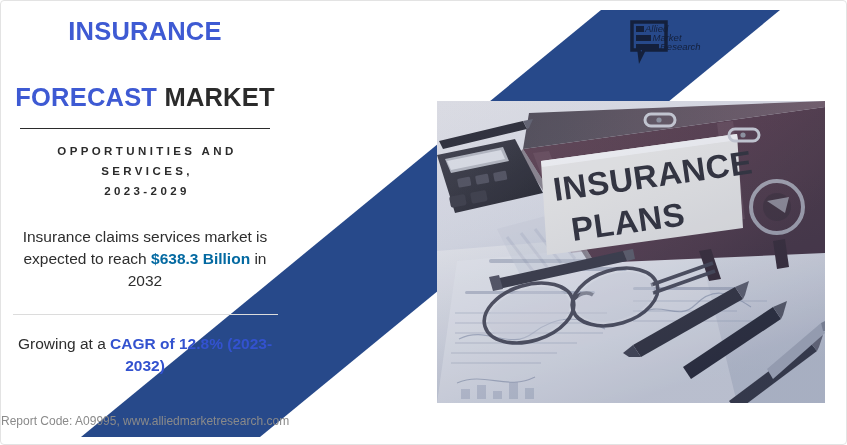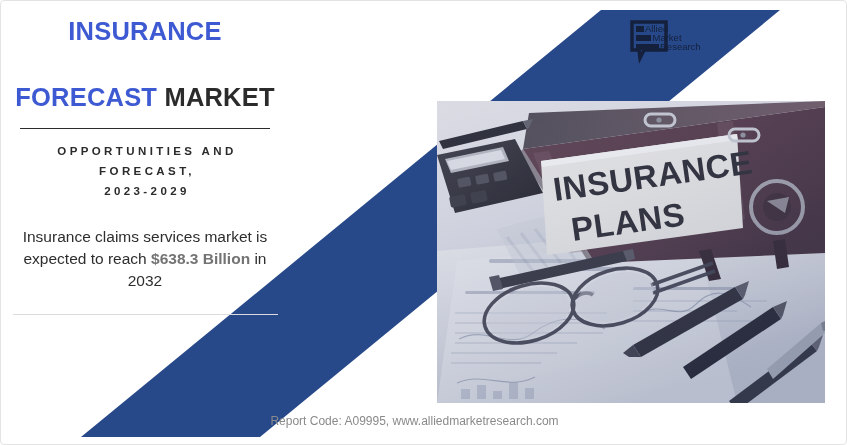--- a/index.html
+++ b/index.html
@@ -36,20 +36,21 @@
   }
 
   
   #logo {
     position: absolute;
     left: 628px;
     top: 19px;
     width: 76px;
     height: 44px;
     z-index: 3;
+    font-style: italic;
   }
   #logo svg { display: block; width: 76px; height: 44px; }
 
   
   #left-col {
     position: absolute;
     left: 0px;
     top: 14px;
     width: 288px;
     z-index: 4;
@@ -84,21 +85,21 @@
   }
 
   #stat-1 {
     margin-top: 25px;
     font-size: 15.5px;
     line-height: 1.42;
     color: #2e2e2e;
     padding: 0 14px;
   }
   #stat-1 .hl {
-    color: #737373;
+    color: #0369a1;
     font-weight: bold;
   }
 
   #rule-mid {
     width: 265px;
     height: 0;
     border-top: 1px solid #dcdcdc;
     margin: 22px auto 0 auto;
   }
 
@@ -126,21 +127,21 @@
     background: #cfd3de;
   }
   #photo svg { display: block; width: 388px; height: 302px; }
 
   
   #footer {
     position: absolute;
     left: 0;
     top: 413px;
     width: 827px;
-    text-align: center;
+    text-align: left;
     font-size: 12px;
     color: #8a8a8a;
     z-index: 6;
   }
 </style>
 </head>
 <body>
 
 <div id="card">
 
@@ -167,30 +168,33 @@
       <span class="hl">INSURANCE</span><br>
       <br>
       <span class="hl">FORECAST</span>
       <span>MARKET</span>
     </div>
 
     <div id="rule-top"></div>
 
     <div id="subtitle">
       <span>OPPORTUNITIES AND</span><br>
-      <span>FORECAST,</span><br>
+      <span>SERVICES,</span><br>
       <span>2023-2029</span>
     </div>
 
     <div id="stat-1">
       <span>Insurance claims services market is expected to reach </span><span class="hl">$638.3 Billion</span><span> in 2032</span>
     </div>
 
     <div id="rule-mid"></div>
 
+    <div id="stat-2">
+      <span>Growing at a </span><span class="hl">CAGR of 12.8% (2023-2032)</span>
+    </div>
 
   </div>
 
   <div id="photo">
     <svg viewBox="0 0 388 302" xmlns="http://www.w3.org/2000/svg" aria-hidden="true">
       <defs>
         <linearGradient id="deskg" x1="0" y1="0" x2="0.3" y2="1">
           <stop offset="0%" stop-color="#e9e9ee"></stop>
           <stop offset="45%" stop-color="#e2e4ec"></stop>
           <stop offset="100%" stop-color="#b9bfd0"></stop>

